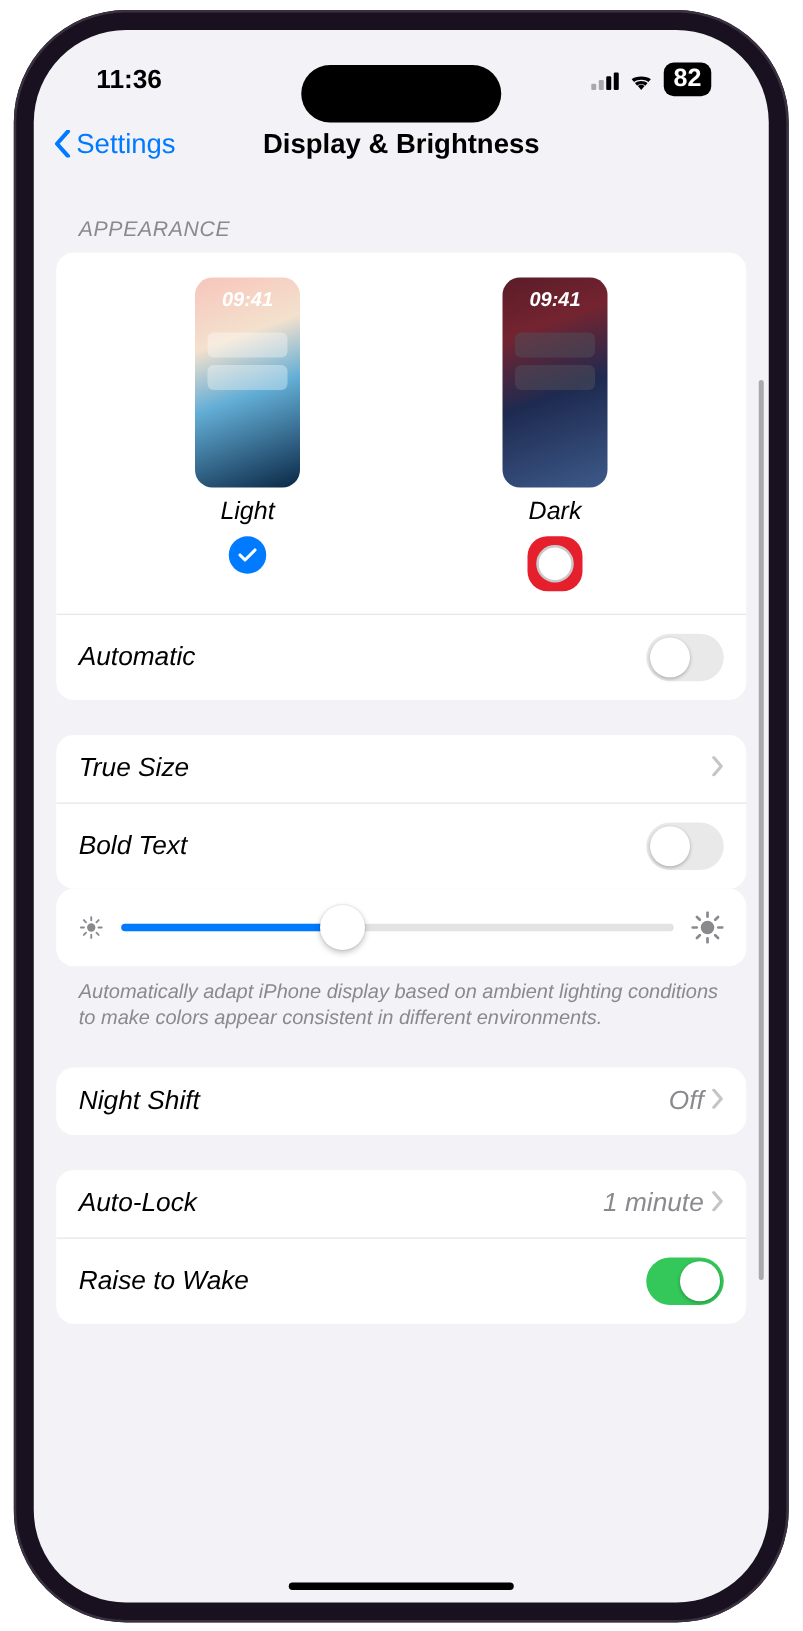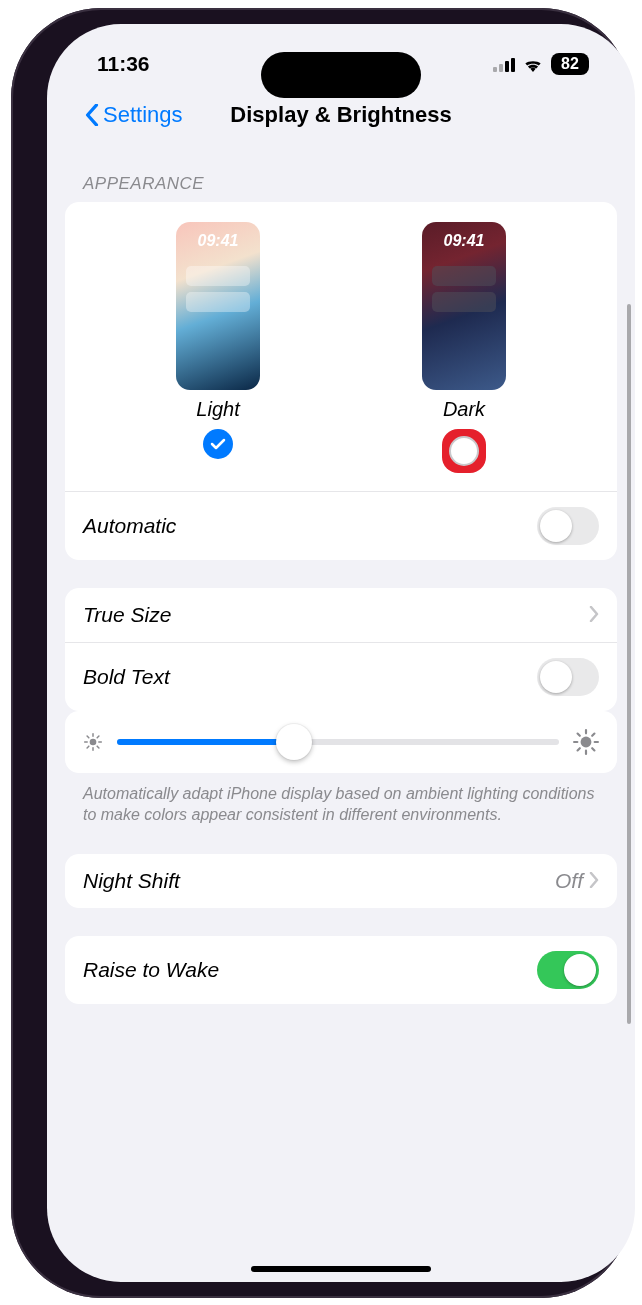--- a/index.html
+++ b/index.html
@@ -21,21 +21,20 @@
     box-shadow: 0 0 0 2px #3a3040 inset;
     position: relative;
   }
   .screen {
     width: 100%;
     height: 100%;
     background: #f2f2f7;
     border-radius: 74px;
     overflow: hidden;
     position: relative;
-    margin-left: 20px;
   }
   .notch {
     position: absolute;
     top: 28px;
     left: 50%;
     transform: translateX(-50%);
     width: 160px;
     height: 46px;
     background: #000;
     border-radius: 30px;
@@ -55,34 +54,34 @@
   .signal-bars { display: flex; align-items: flex-end; gap: 2px; height: 16px; }
   .signal-bars span { width: 4px; background: #000; border-radius: 1px; }
   .signal-bars span:nth-child(1){height:5px;opacity:.3}
   .signal-bars span:nth-child(2){height:8px;opacity:.3}
   .signal-bars span:nth-child(3){height:11px}
   .signal-bars span:nth-child(4){height:14px}
   .wifi-icon svg { width: 22px; height: 16px; display:block; }
   .battery {
     display:flex; align-items:center; gap:2px;
     background: #000; color:#fff; border-radius:8px;
-    padding: 2px 5px; font-size:16px; font-weight:700;
+    padding: 2px 5px; font-size:20px; font-weight:700;
     min-width: 38px; justify-content:center;
   }
   .nav-bar {
     height: 58px;
     display: flex;
     align-items: center;
     justify-content: center;
     position: relative;
     padding: 0 18px;
   }
   .back-btn {
     position: absolute;
-    left: 38px;
+    left: 16px;
     display: flex;
     align-items: center;
     color: #007aff;
     font-size: 22px;
     gap: 4px;
   }
   .back-btn svg { width: 14px; height: 22px; }
   .nav-title { font-size: 22px; font-weight: 600; color:#000; }
   .scroll-area {
     height: calc(100% - 62px - 58px);
@@ -347,20 +346,29 @@
             <span class="chevron"><svg viewBox="0 0 10 16">
                   <path d="M2 1l6 7-6 7" stroke="#c5c5c8" stroke-width="2.5" fill="none" stroke-linecap="round" stroke-linejoin="round"></path>
                 </svg></span>
           </span>
         </div>
       </div>
 
       <div class="spacer"></div>
       <div class="card">
         <div class="row">
+          <span>Auto-Lock</span>
+          <span class="value">
+            <span>1 minute</span>
+            <span class="chevron"><svg viewBox="0 0 10 16">
+                  <path d="M2 1l6 7-6 7" stroke="#c5c5c8" stroke-width="2.5" fill="none" stroke-linecap="round" stroke-linejoin="round"></path>
+                </svg></span>
+          </span>
+        </div>
+        <div class="row">
           <span>Raise to Wake</span>
           <span class="toggle on">
               <span class="knob"></span>
             </span>
         </div>
       </div>
 
     </div>
 
     <div class="home-indicator"></div>

